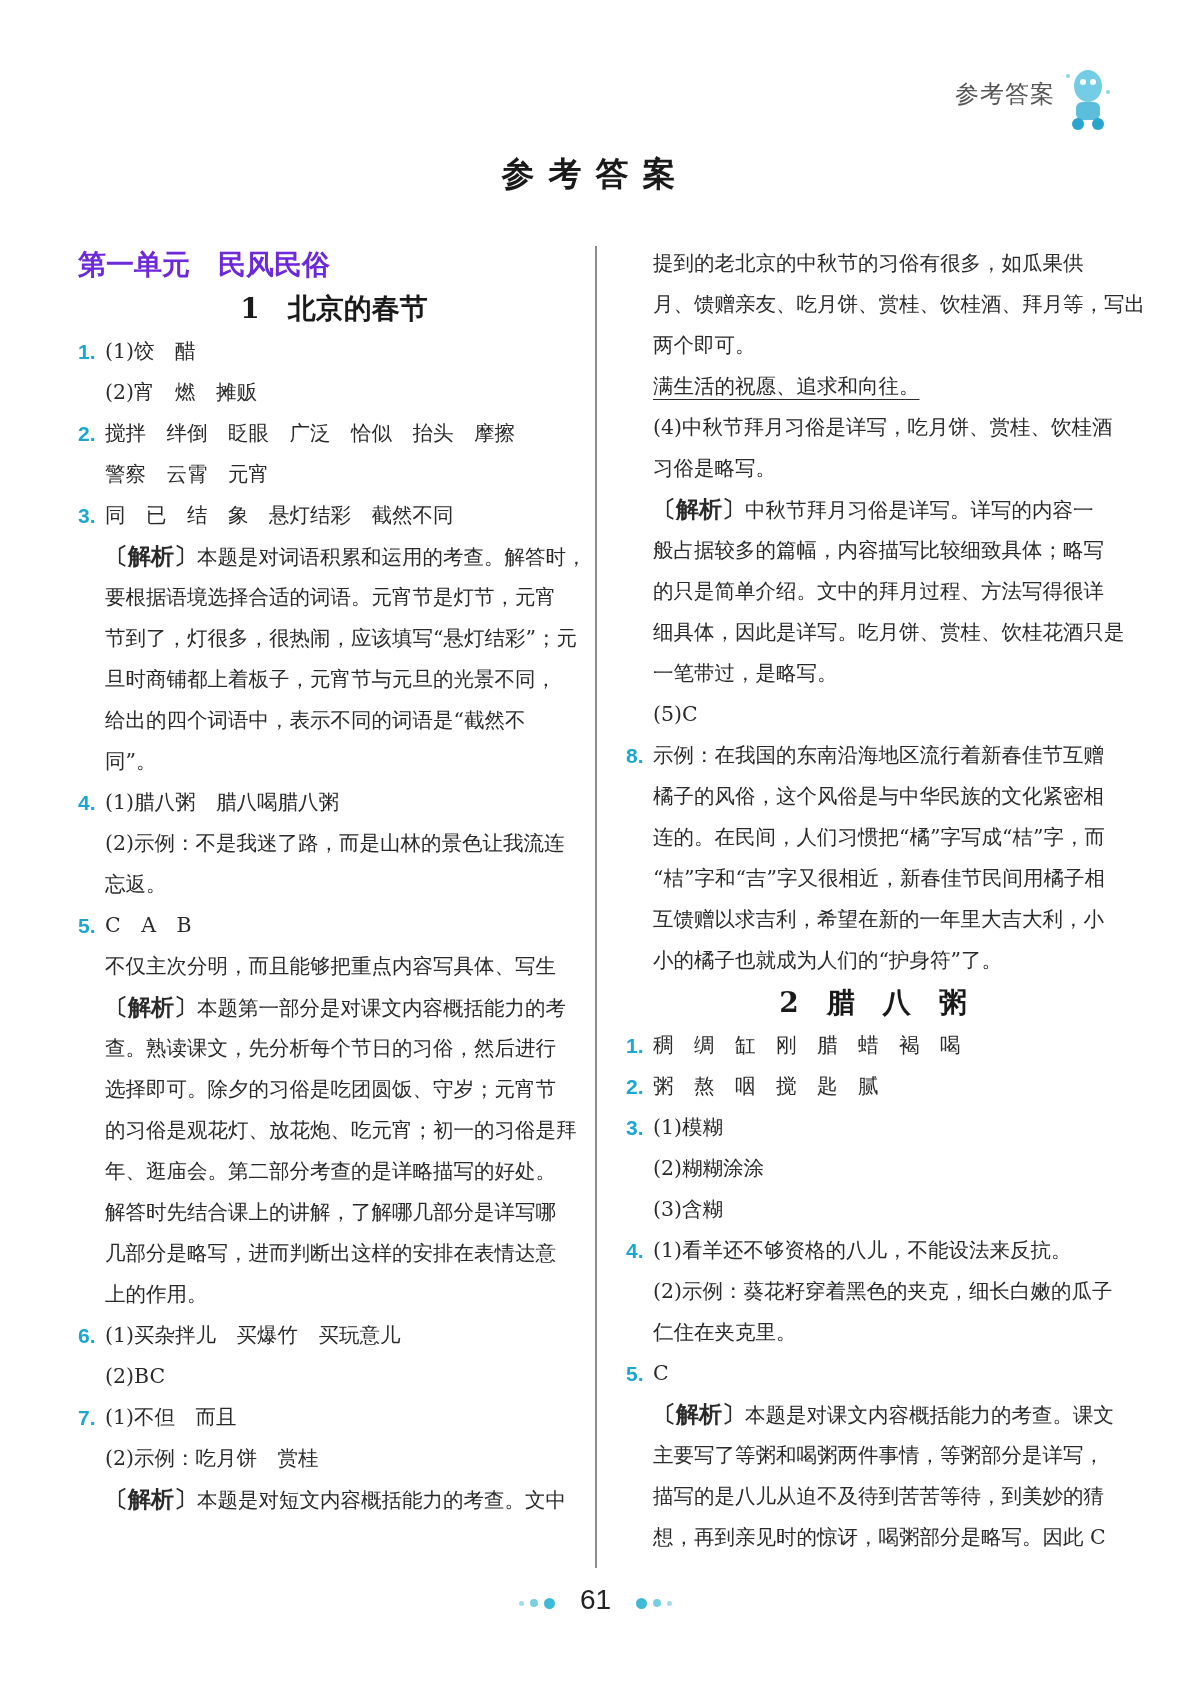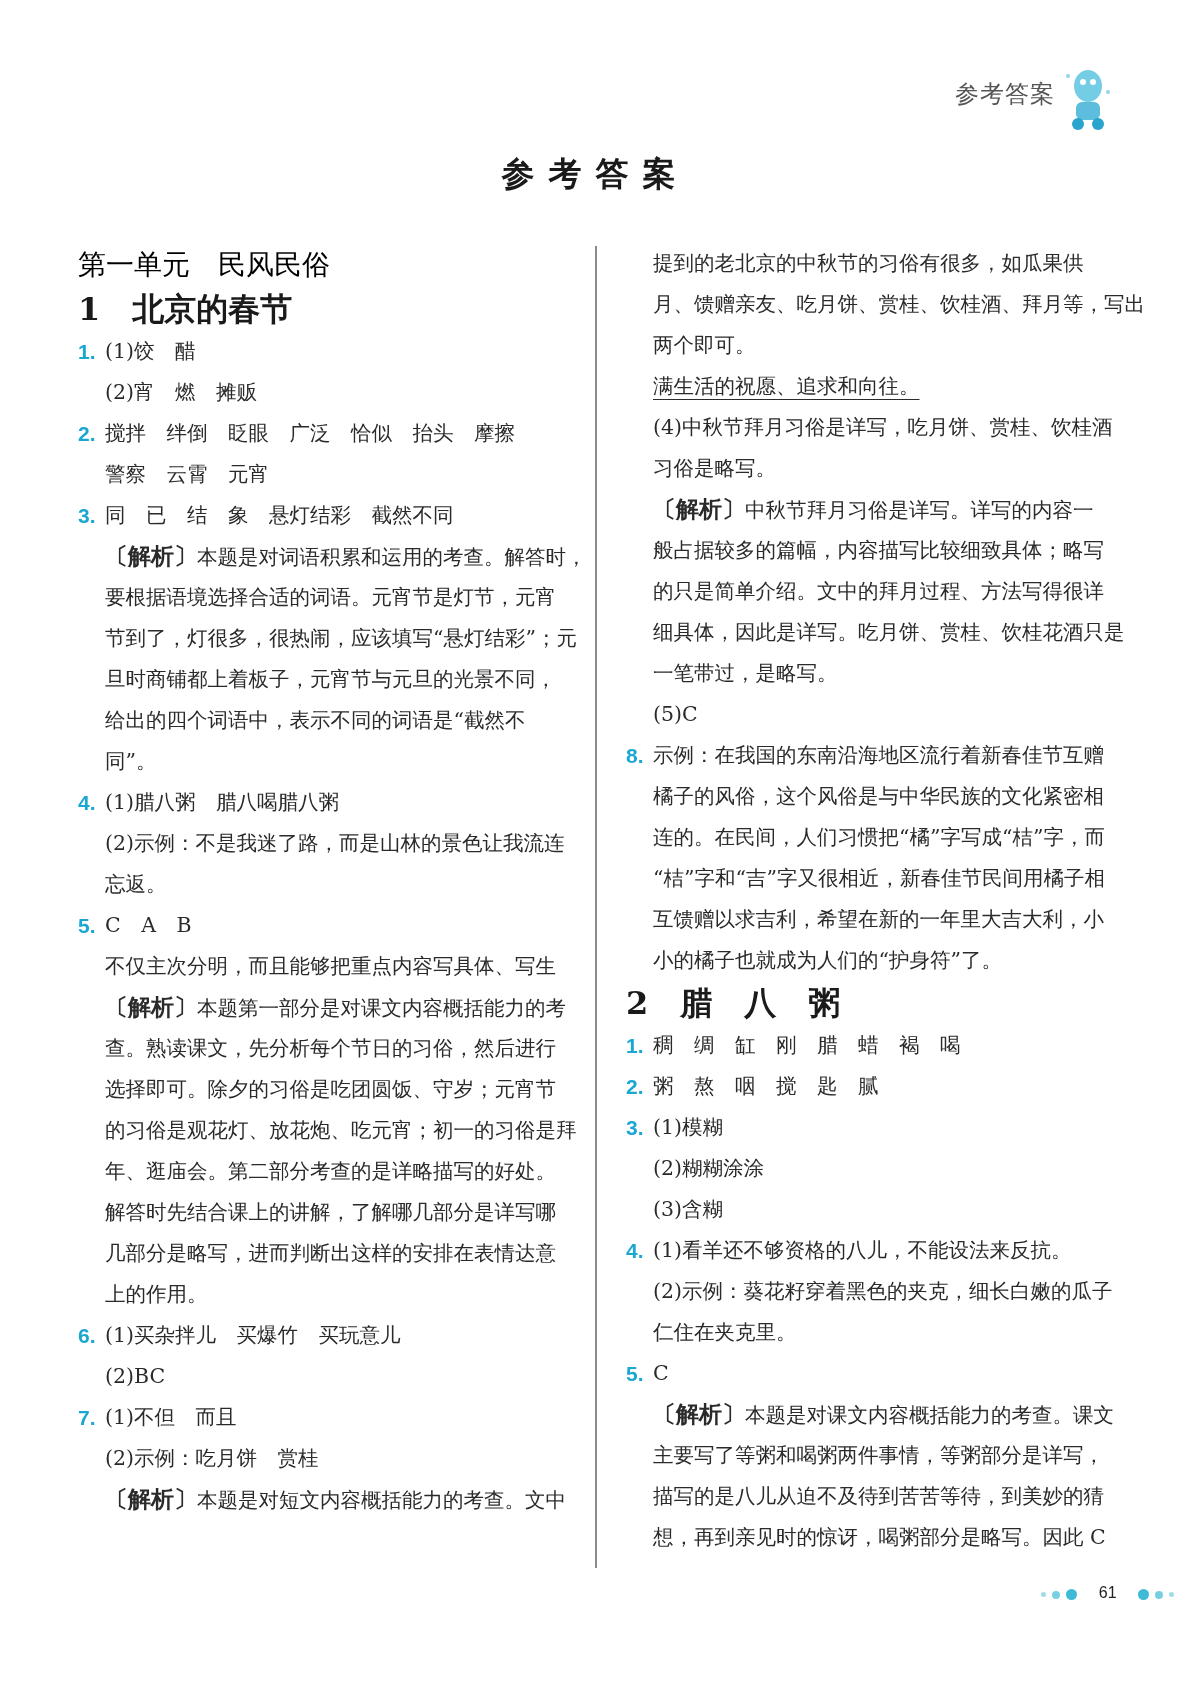--- a/index.html
+++ b/index.html
@@ -19,39 +19,39 @@
       position: absolute; left: 0; width: 1191px; top: 152px; text-align: center;
       font-family: "DejaVu Sans", "Liberation Sans", sans-serif;
       font-weight: bold; font-size: 33px; letter-spacing: 14px; color: #1a1a1a;
     }
     .col { position: absolute; top: 243px; }
     .col-left { left: 78px; width: 512px; }
     .col-right { left: 626px; width: 494px; }
     .divider { position: absolute; left: 595px; top: 246px; width: 2px; height: 1322px; background: #8a8a8a; }
     .unit-heading {
       font-family: "DejaVu Sans", "Liberation Sans", sans-serif;
-      font-weight: normal; font-size: 28px; height: 44px; line-height: 44px; color: #000000;
+      font-weight: bold; font-size: 28px; height: 44px; line-height: 44px; color: #6d28d9;
       word-spacing: 18px;
     }
     .lesson-heading {
-      text-align: left; font-weight: bold; font-size: 32px; height: 44px; line-height: 44px;
+      text-align: center; font-weight: bold; font-size: 28px; height: 44px; line-height: 44px;
       color: #1a1a1a; word-spacing: 18px;
     }
     .line { font-size: 20.5px; height: 41px; line-height: 41px; white-space: nowrap; position: relative; }
     .indent { padding-left: 27px; }
     .qnum {
       position: absolute; left: 0; top: 0;
       font-family: "Liberation Sans", "DejaVu Sans", sans-serif; font-weight: bold;
       color: #1aa7d2; font-size: 21px;
     }
     .underline { text-decoration: underline; text-underline-offset: 6px; text-decoration-thickness: 1px; }
     .tag { font-weight: bold; font-family: "DejaVu Sans", "Liberation Sans", sans-serif; font-size: 23px; }
     .footer {
-      position: absolute; top: 1584px; left: 0; width: 1191px; text-align: right;
-      font-family: "Liberation Sans", "DejaVu Sans", sans-serif; font-size: 16px; color: #222;
+      position: absolute; top: 1584px; left: 0; width: 1191px; text-align: center;
+      font-family: "Liberation Sans", "DejaVu Sans", sans-serif; font-size: 28px; color: #222;
     }
     .dot { display: inline-block; border-radius: 50%; background: #3fbad6; vertical-align: middle; margin: 0 3px; }
     .dots { display: inline-block; vertical-align: middle; margin: 0 14px; }
   </style>
 </head>
 <body>
 
 <div class="header-label">参考答案</div>
 <svg class="mascot" viewBox="0 0 52 70">
   <ellipse cx="26" cy="24" rx="14" ry="16" fill="#5cc3e0" opacity="0.85"></ellipse>

